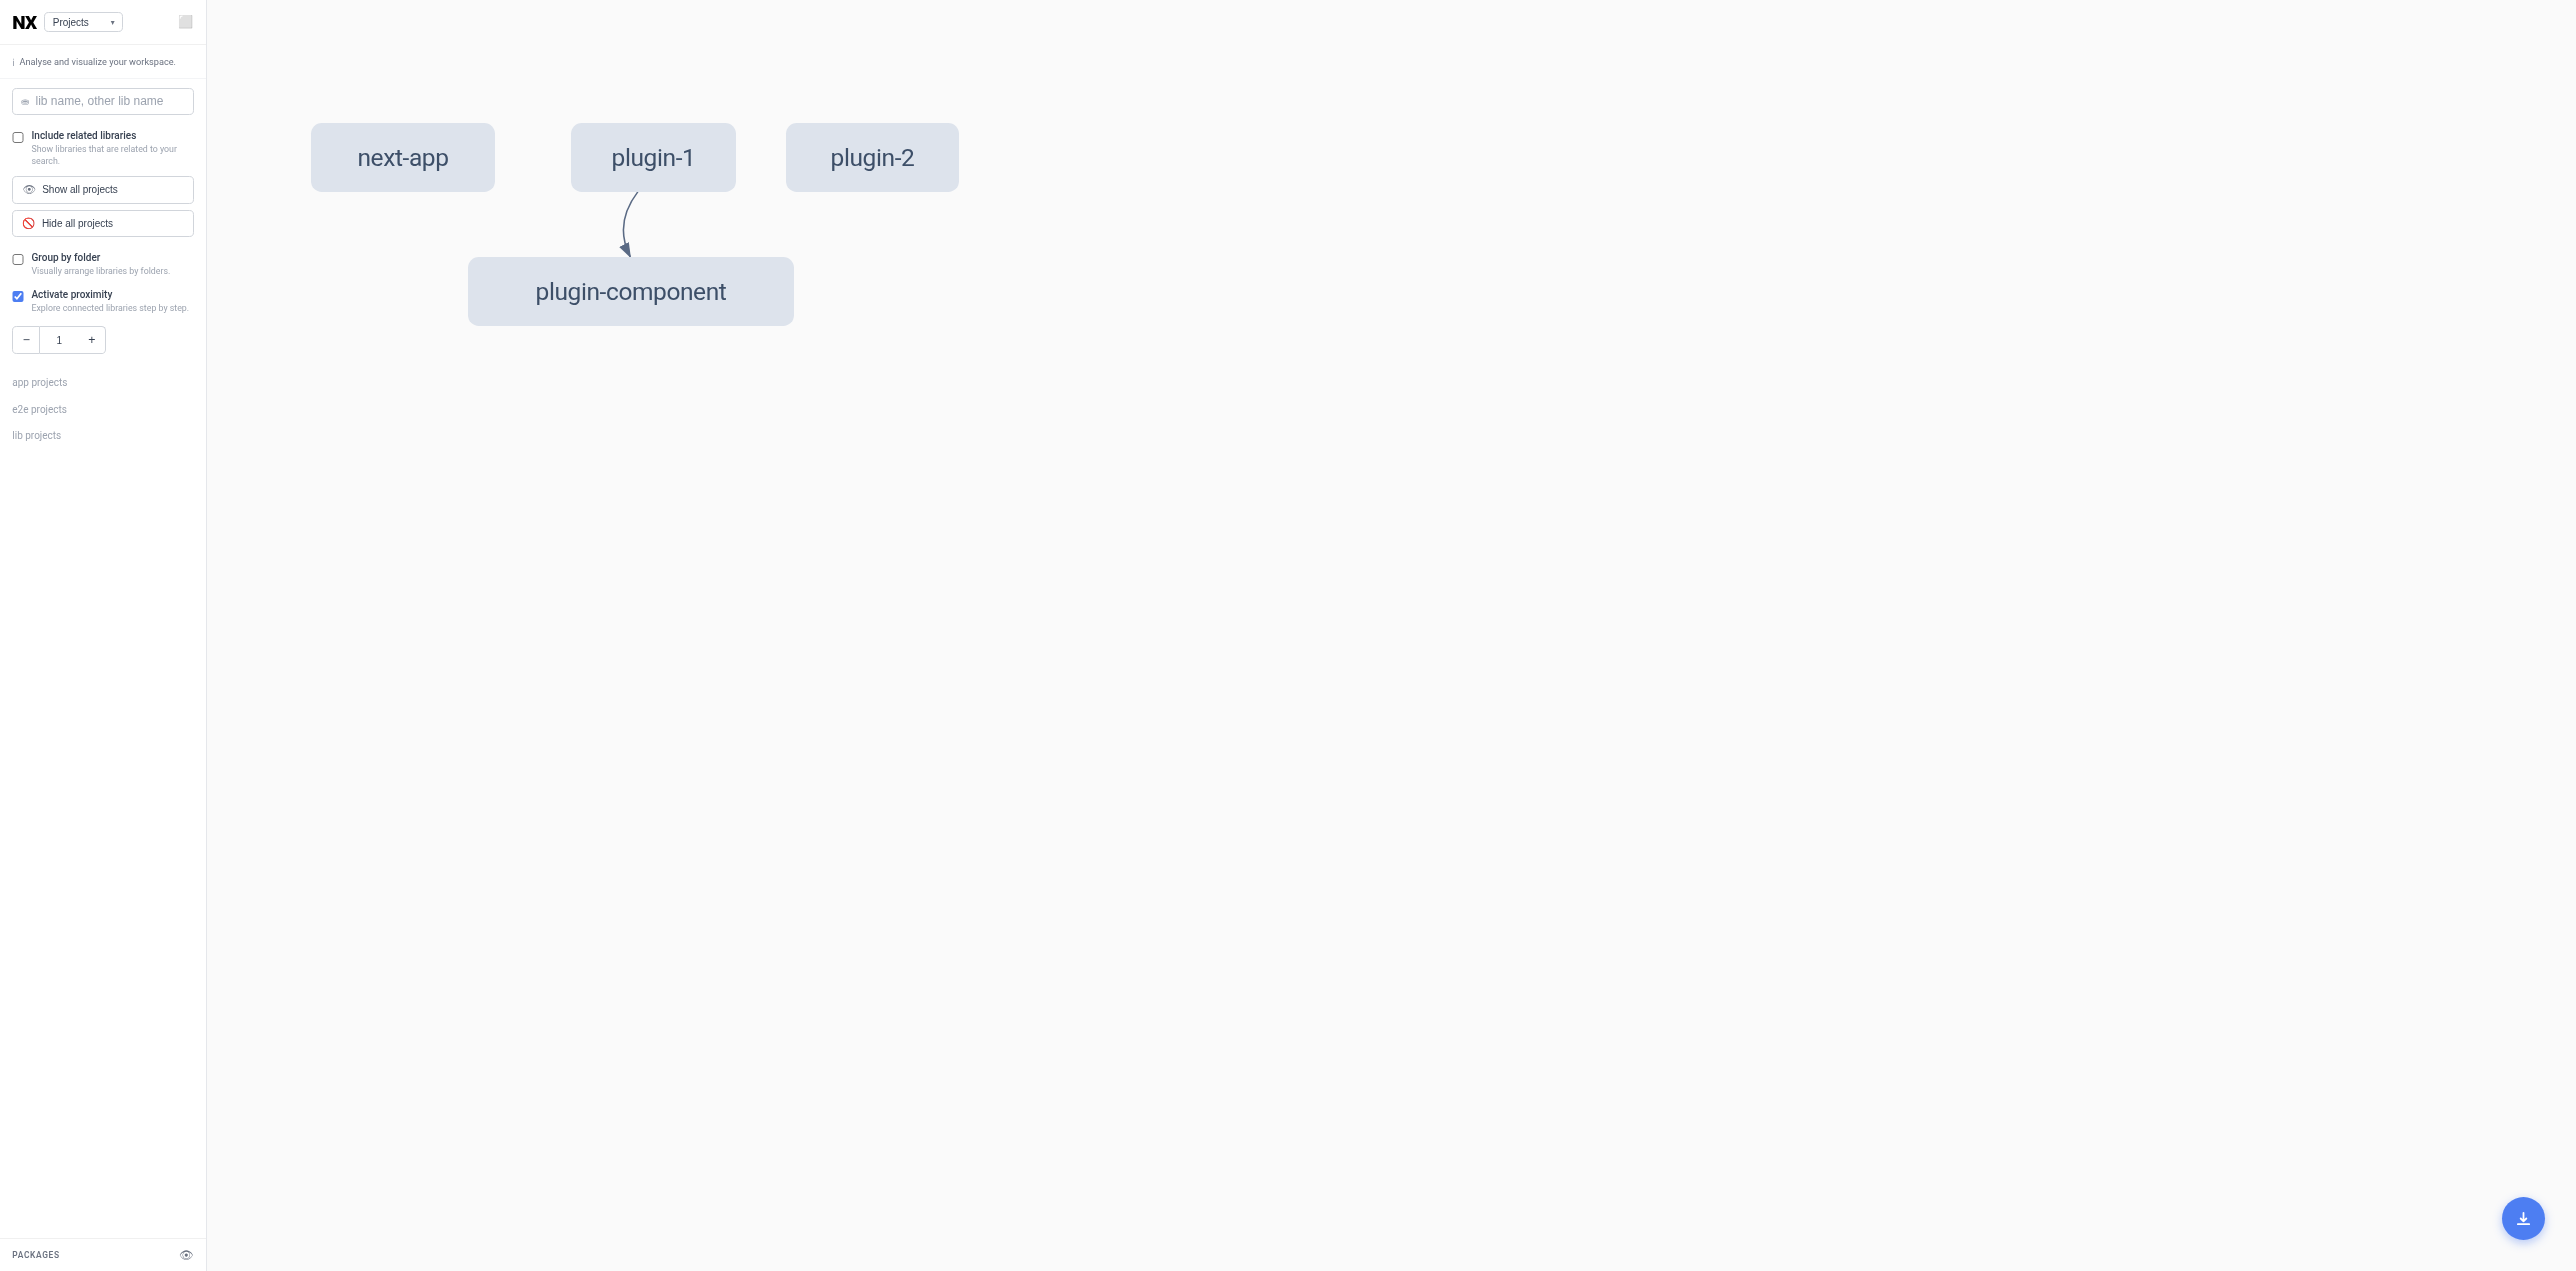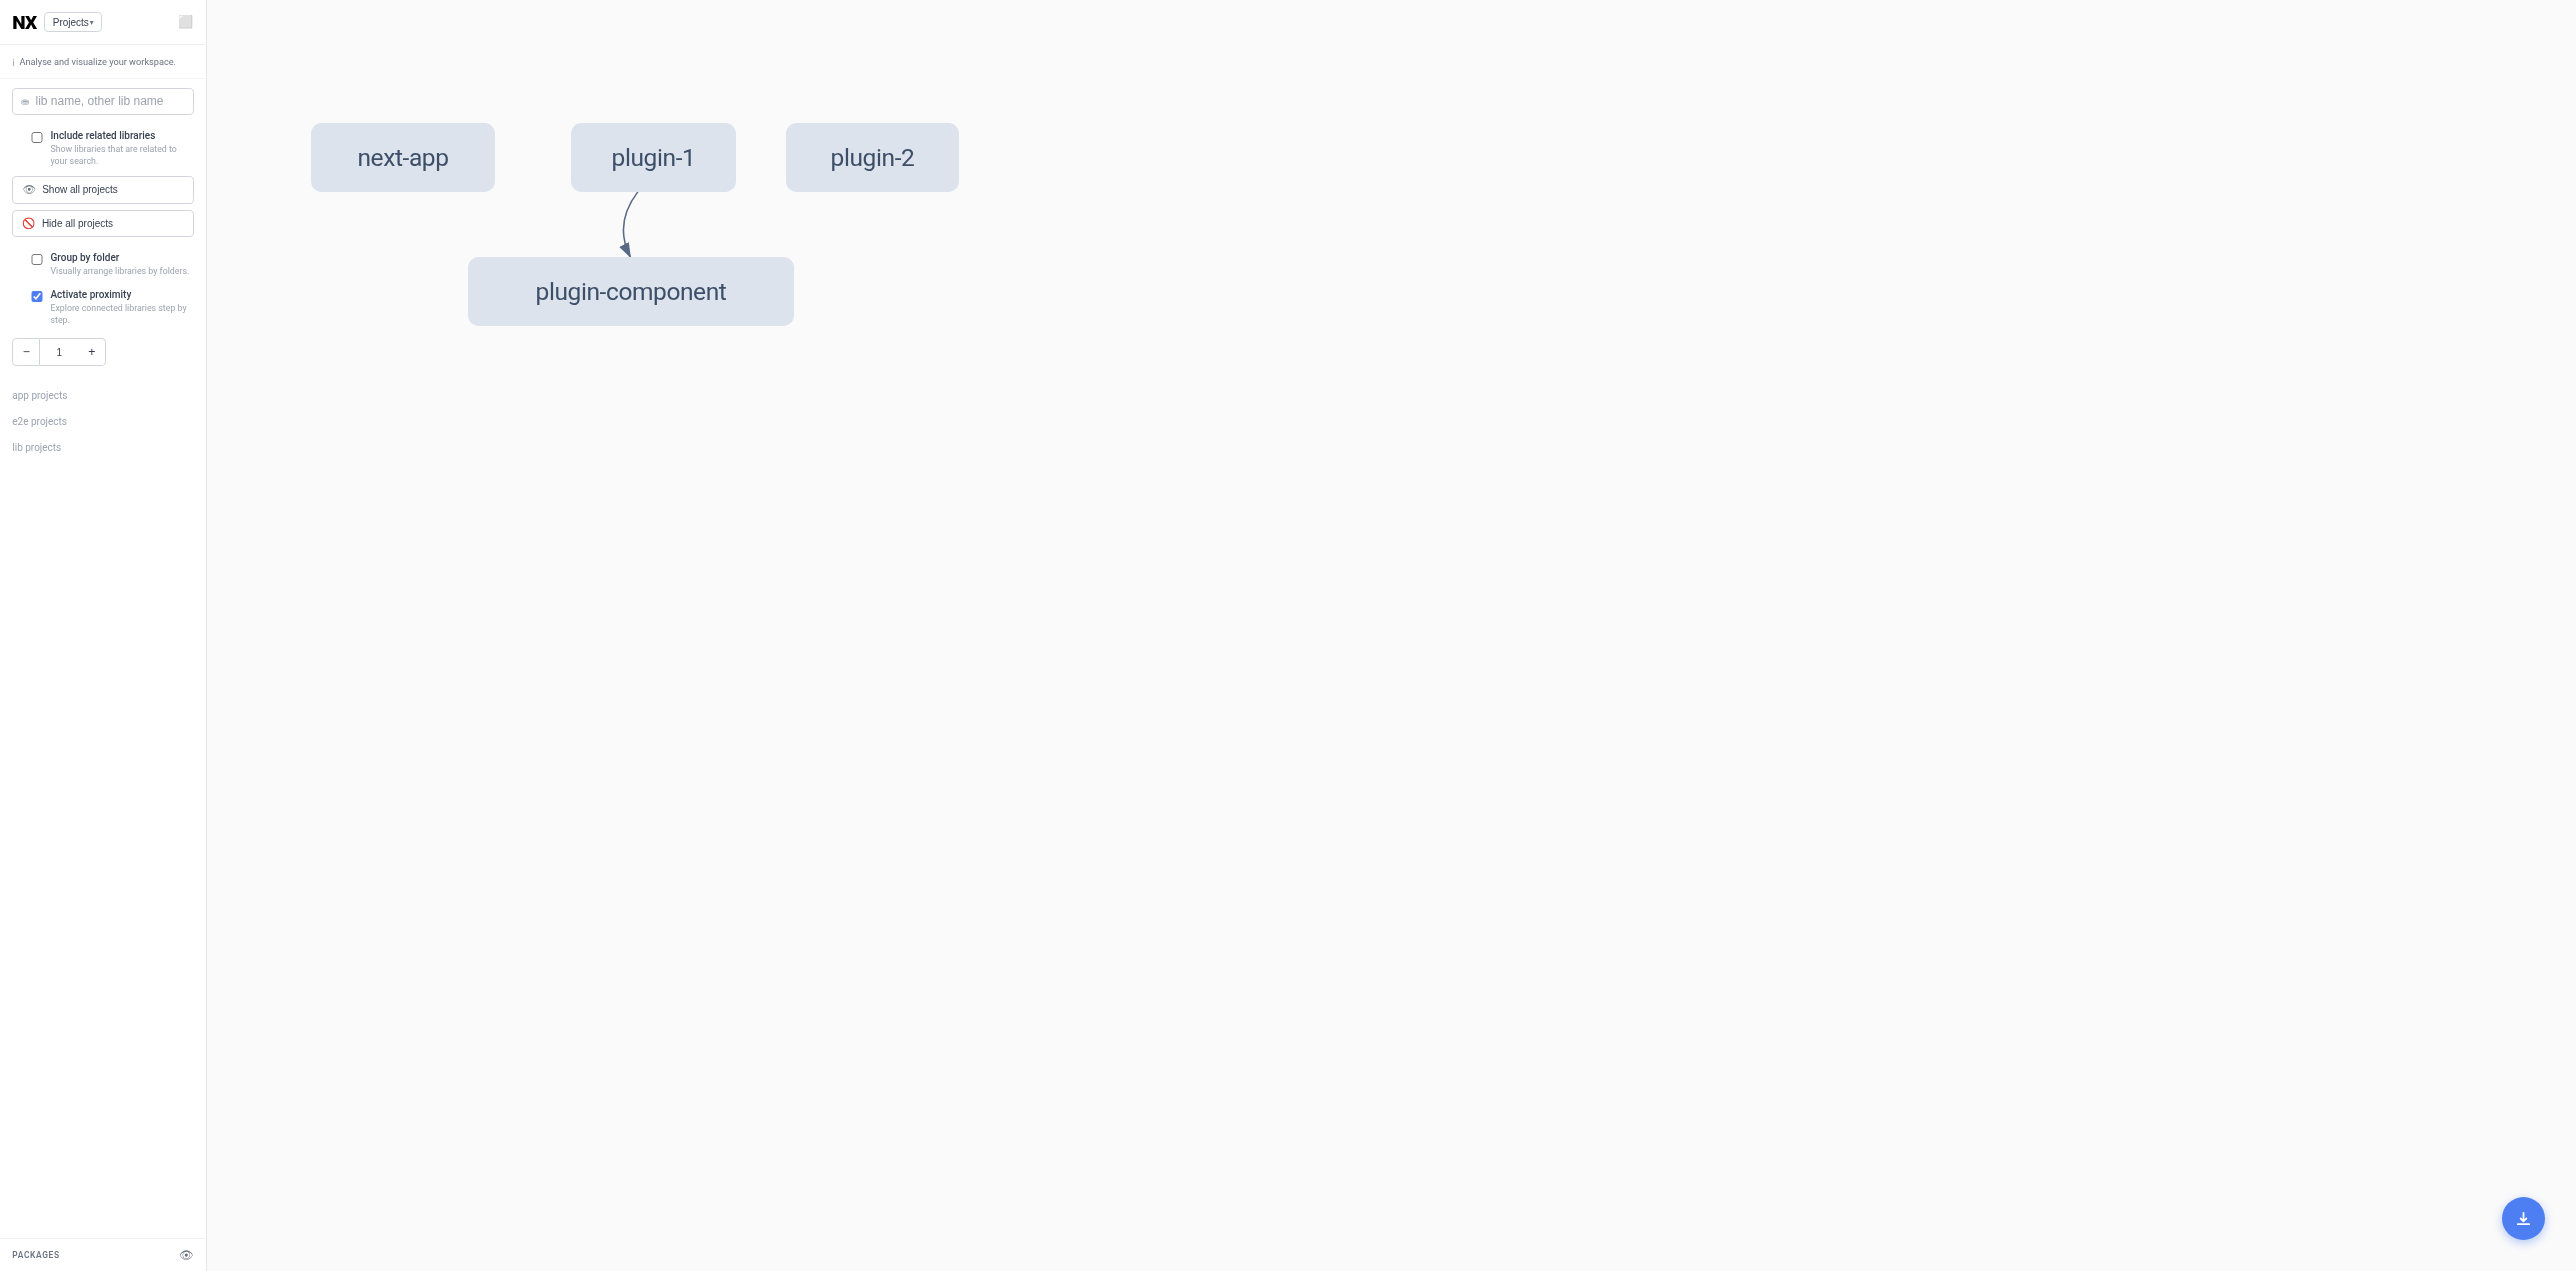--- a/index.html
+++ b/index.html
@@ -28,21 +28,21 @@
     .nx-logo {
       font-weight: 900;
       font-size: 19px;
       color: #000;
       letter-spacing: -0.8px;
     }
 
     .projects-dropdown {
       display: flex;
       align-items: center;
-      gap: 1px;
+      gap: 22px;
       border: 0.8px solid #d1d5db;
       border-radius: 4.6px;
       padding: 3.8px 7.7px;
       font-size: 10px;
       color: #374151;
       cursor: pointer;
       background: #fff;
     }
 
     .projects-dropdown .chevron {
@@ -101,21 +101,20 @@
 
     .search-input-wrapper input::placeholder {
       color: #9ca3af;
     }
 
     .checkbox-row {
       padding: 6.1px 12.3px;
       display: flex;
       align-items: flex-start;
       gap: 7.7px;
-      margin-left: 19px;
     }
 
     .checkbox-row input[type="checkbox"] {
       margin-top: 1.5px;
       cursor: pointer;
       width: 11.5px;
       height: 11.5px;
       flex-shrink: 0;
     }
 

